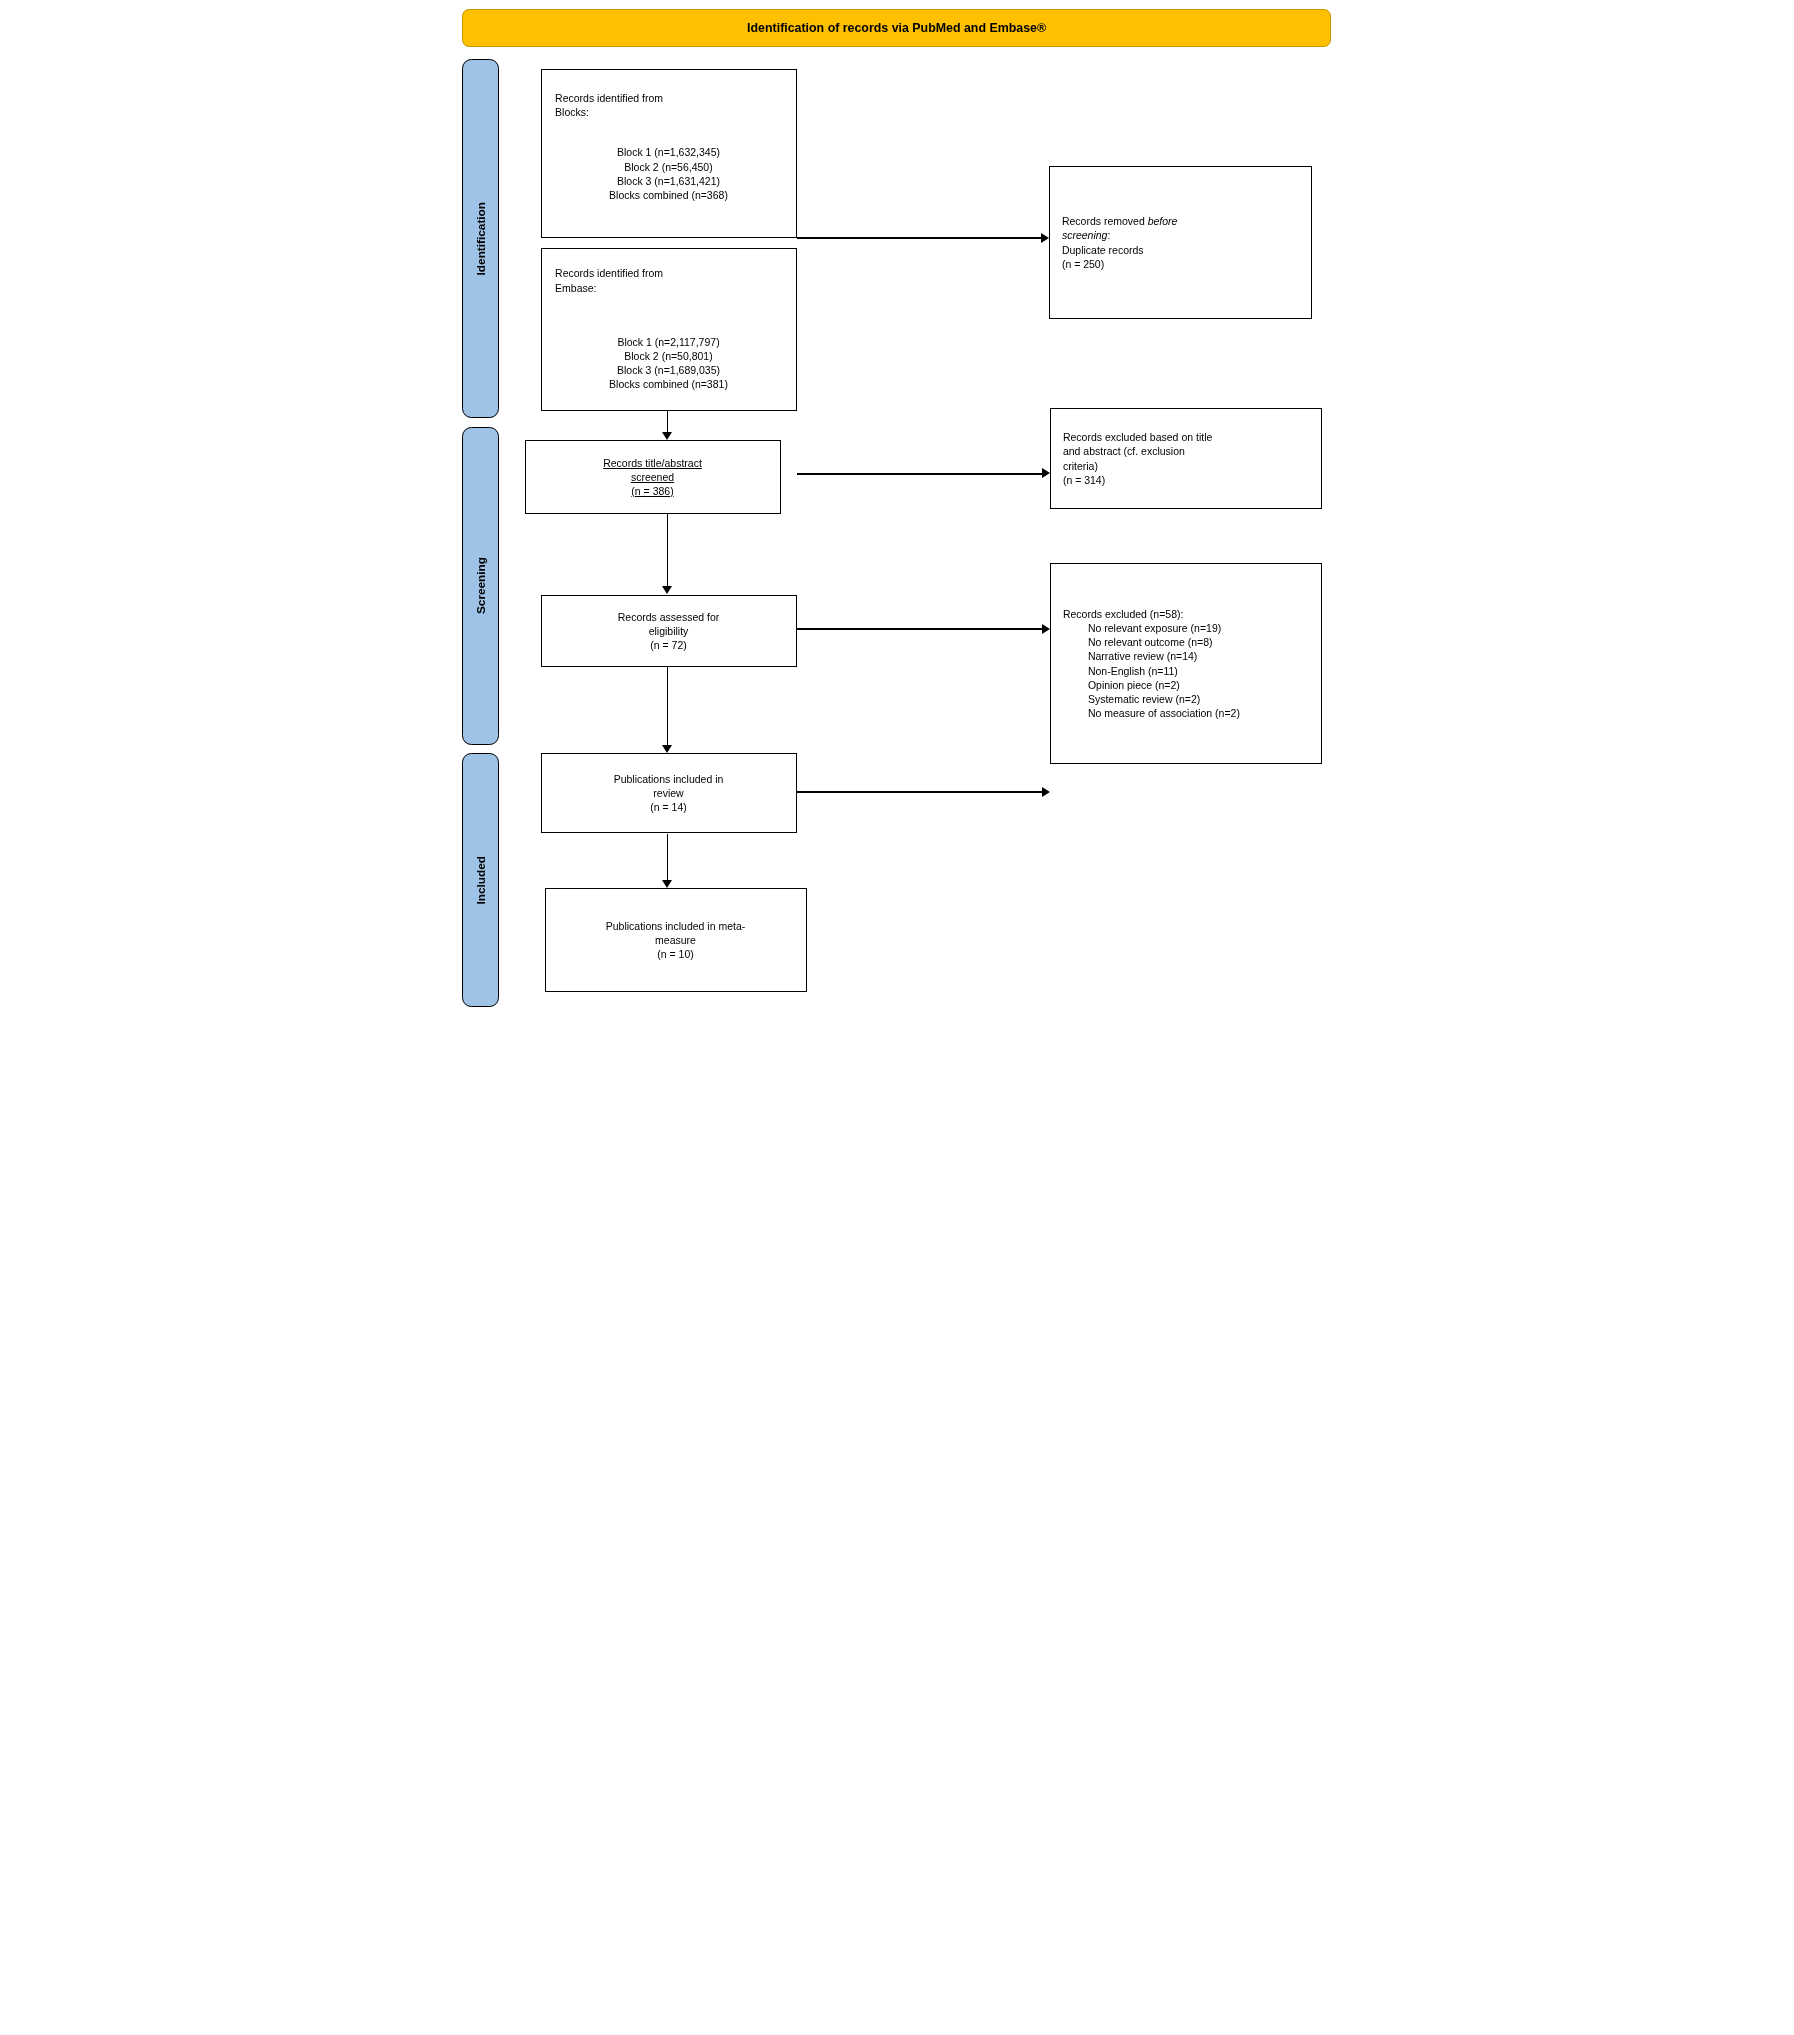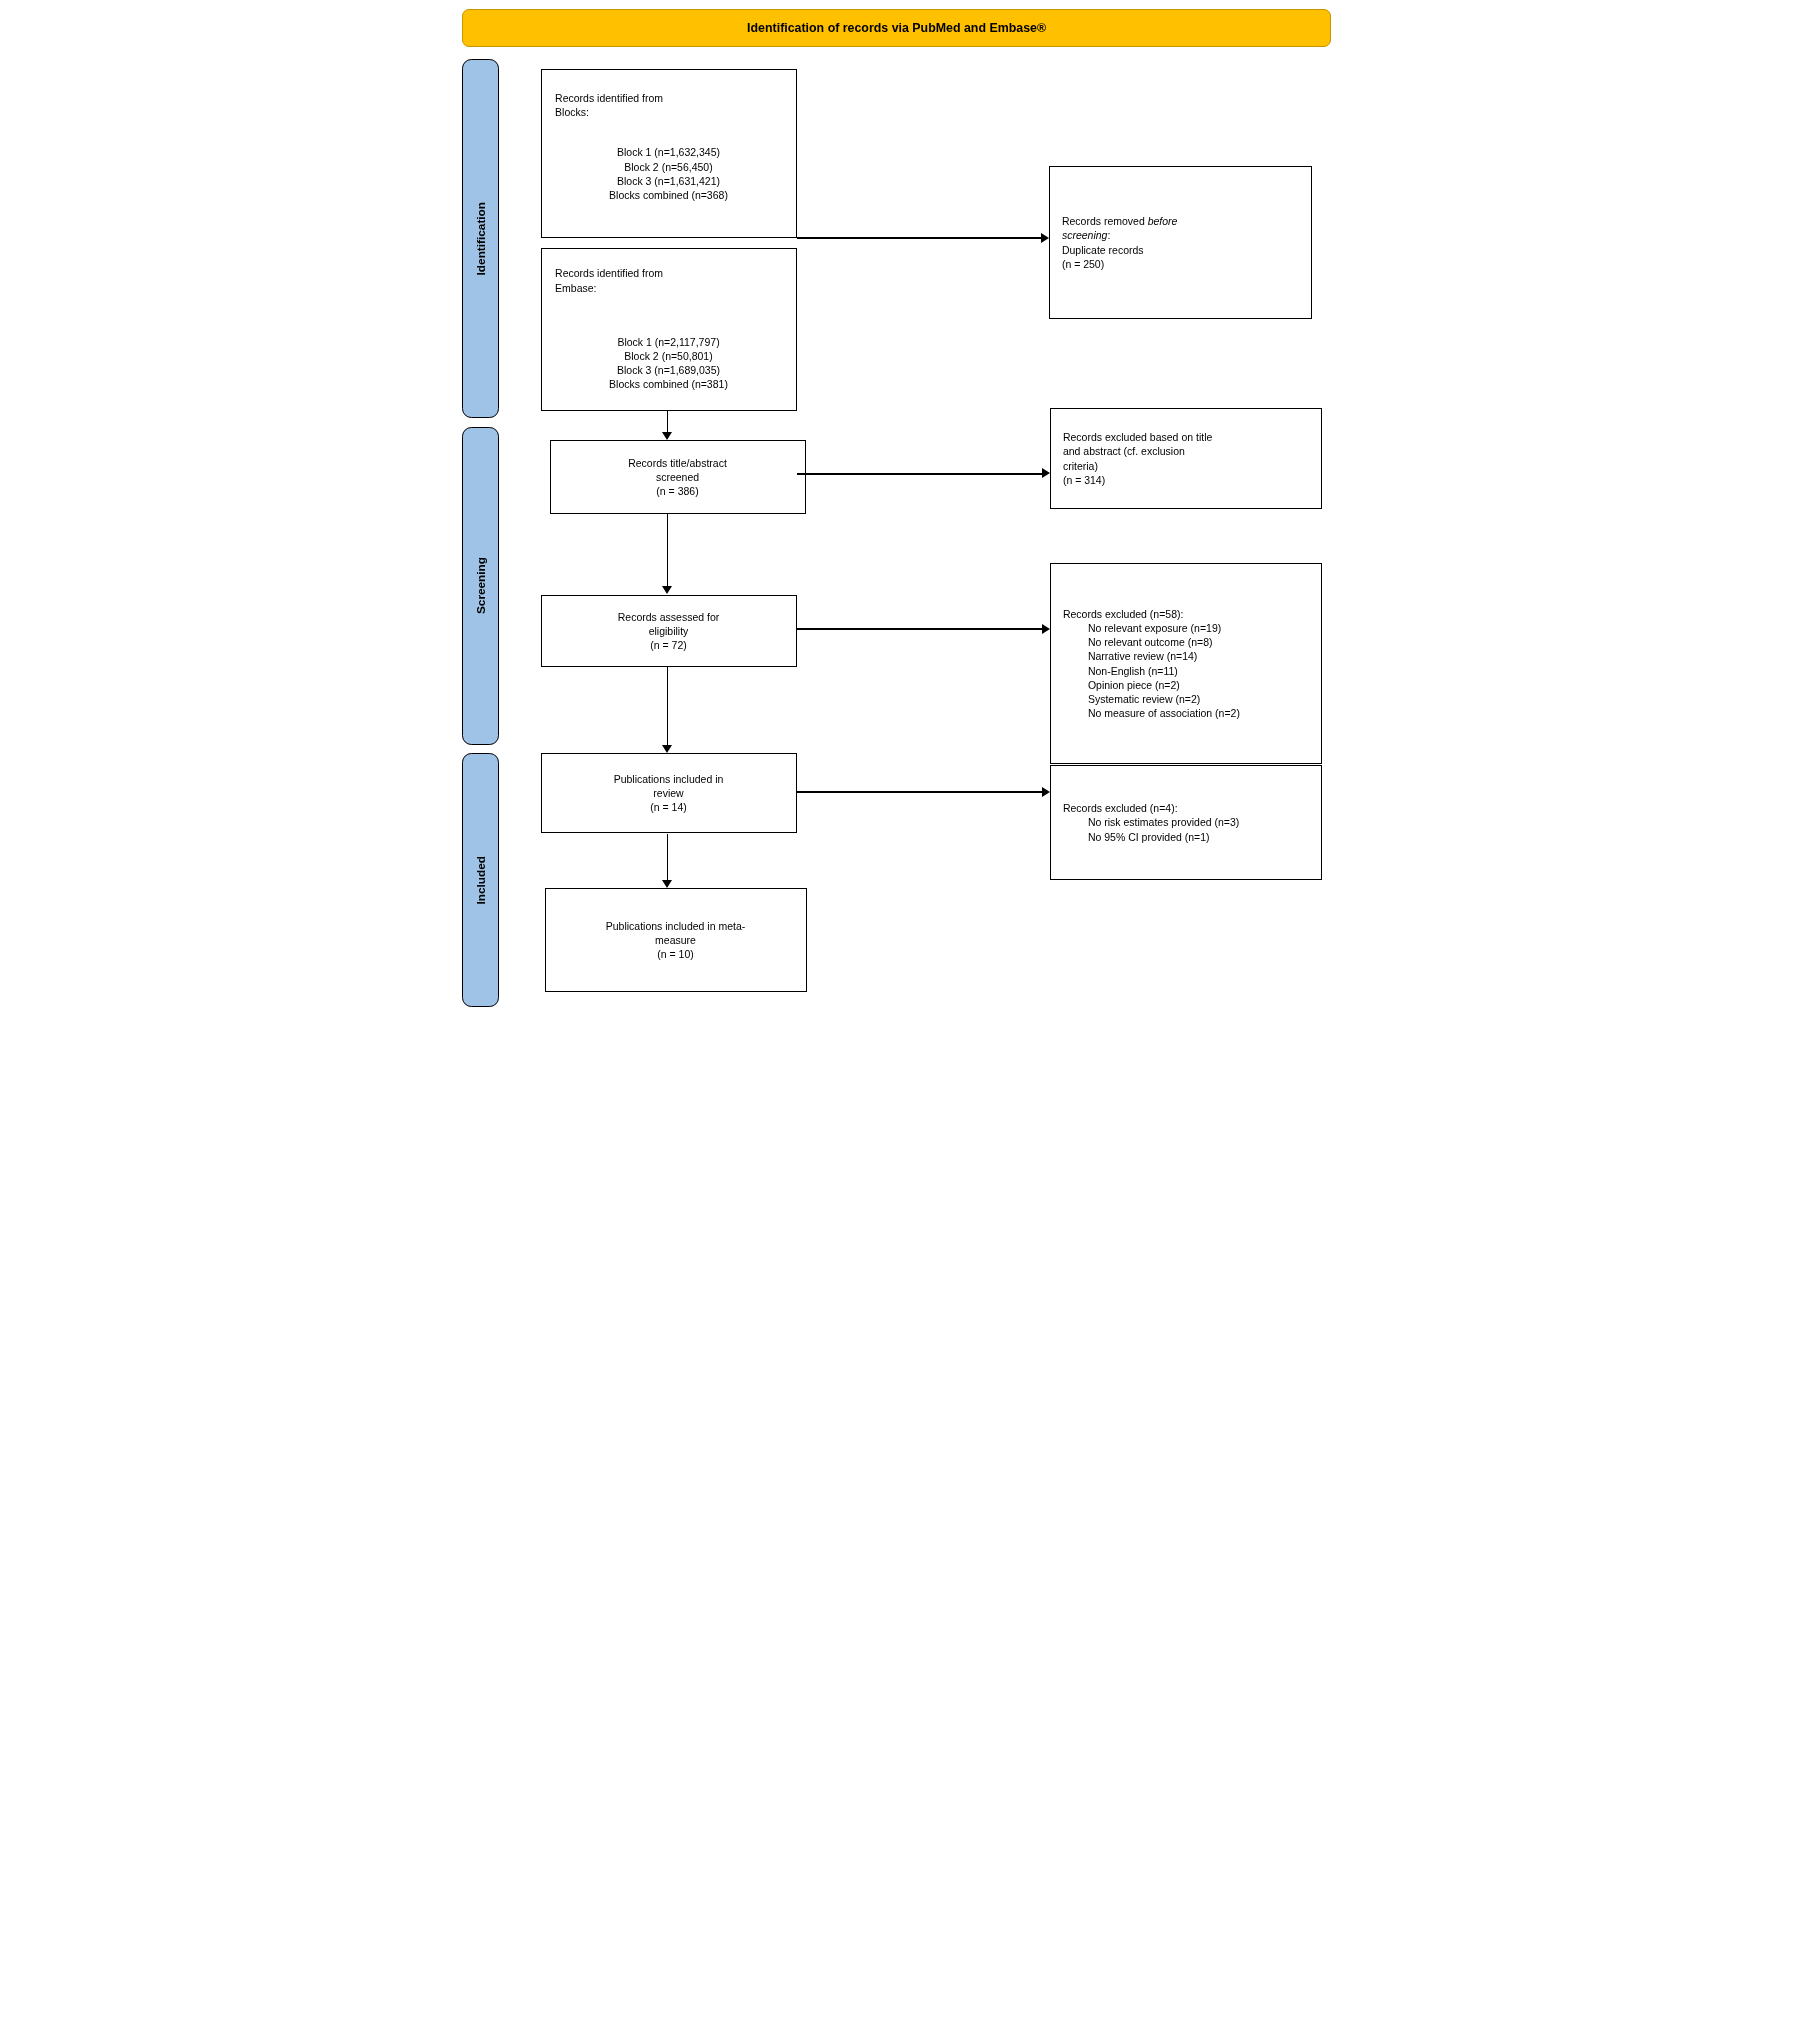--- a/index.html
+++ b/index.html
@@ -20,21 +20,21 @@
   #stage-included{top:753px;height:254px;}
 
   
   .box{position:absolute;background:#fff;border:1.2px solid #000;box-sizing:border-box;
     font-size:10.5px;line-height:14.2px;color:#000;}
   #box-pubmed{left:92px;top:69px;width:256px;height:169px;padding:21px 13.6px 0 13.6px;}
   #box-embase{left:92px;top:248px;width:256px;height:163px;padding:17.3px 13.6px 0 13.6px;}
   .blocks{margin-top:26px;text-align:center;}
   #box-embase .blocks{margin-top:40px;}
   .flexbox{display:flex;flex-direction:column;align-items:center;justify-content:center;text-align:center;}
-  #box-screened{left:101px;top:440px;width:256px;height:74px;}
+  #box-screened{left:76px;top:440px;width:256px;height:74px;text-decoration:underline;}
   #box-eligibility{left:92px;top:595px;width:256px;height:72px;}
   #box-review{left:92px;top:753px;width:256px;height:80px;}
   #box-meta{left:96px;top:888px;width:262px;height:104px;}
 
   
   .rbox{position:absolute;background:#fff;border:1.2px solid #000;box-sizing:border-box;
     font-size:10.5px;line-height:14.2px;color:#000;display:flex;flex-direction:column;justify-content:center;}
   #box-removed{left:600px;top:166px;width:263px;height:153px;padding:0 8.7px 0 12.4px;}
   #box-excl-title{left:601px;top:408px;width:272px;height:101px;padding:0 8.7px 0 12.4px;}
   #box-excl-58{left:601px;top:547px;width:272px;height:201px;padding:0 6.2px 0 12.4px;margin-top:16px;}
@@ -143,25 +143,20 @@
     <div>Records excluded (n=58):</div>
     <div class="indent">No relevant exposure (n=19)</div>
     <div class="indent">No relevant outcome (n=8)</div>
     <div class="indent">Narrative review (n=14)</div>
     <div class="indent">Non-English (n=11)</div>
     <div class="indent">Opinion piece (n=2)</div>
     <div class="indent">Systematic review (n=2)</div>
     <div class="indent">No measure of association (n=2)</div>
   </div>
 
-  <div class="rbox" id="box-excl-4">
-    <div>Records excluded (n=4):</div>
-    <div class="indent">No risk estimates provided (n=3)</div>
-    <div class="indent">No 95% CI provided (n=1)</div>
-  </div>
 
   <div class="vline" id="va1-line"></div>
   <div class="head-down" id="va1-head"></div>
   <div class="vline" id="va2-line"></div>
   <div class="head-down" id="va2-head"></div>
   <div class="vline" id="va3-line"></div>
   <div class="head-down" id="va3-head"></div>
   <div class="vline" id="va4-line"></div>
   <div class="head-down" id="va4-head"></div>
 

